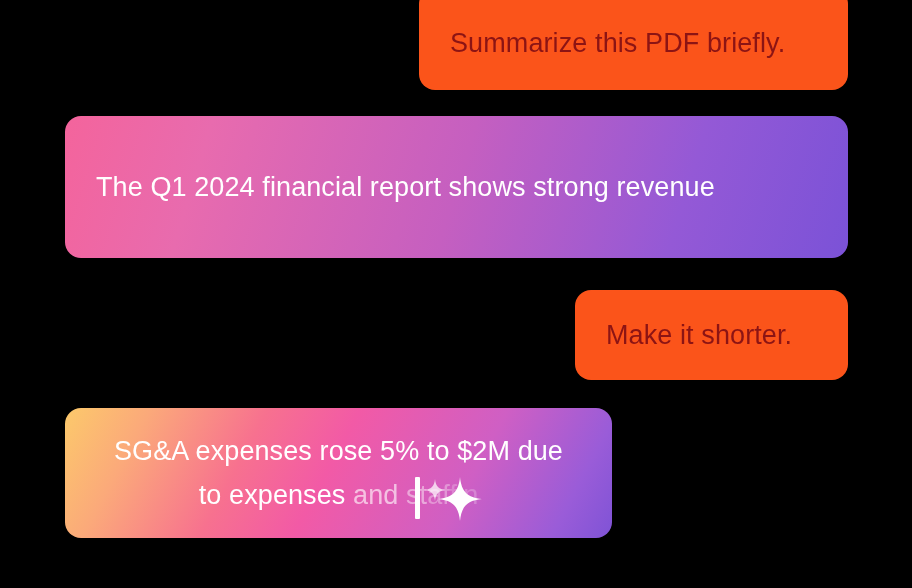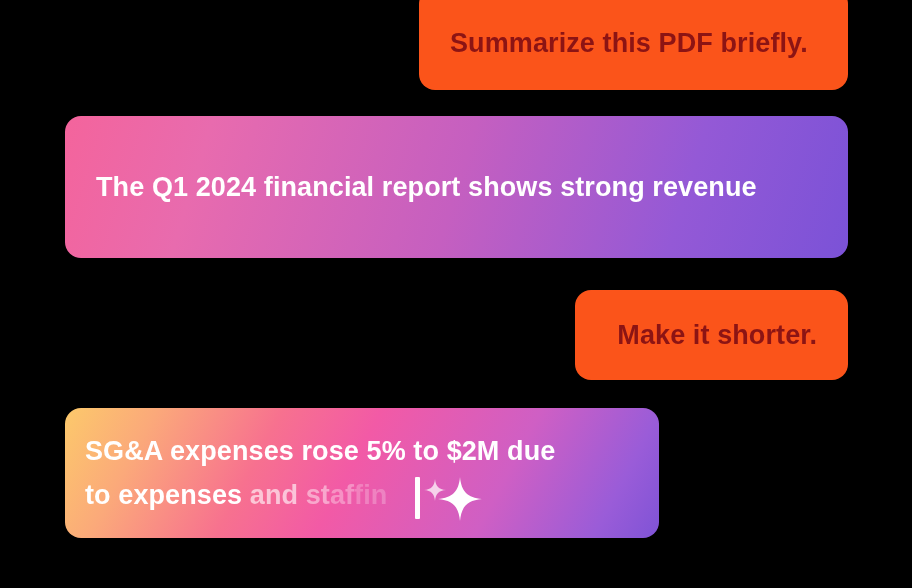--- a/index.html
+++ b/index.html
@@ -14,21 +14,20 @@
     position: relative;
     overflow: hidden;
     font-family: "Liberation Sans", sans-serif;
     -webkit-font-smoothing: antialiased;
   }
 
   #chat-surface {
     position: absolute;
     inset: 0;
     background: #000000;
-    font-weight: bold;
   }
 
   .bubble {
     position: absolute;
     box-sizing: border-box;
     border-radius: 16px;
     display: flex;
     flex-direction: column;
     justify-content: center;
   }
@@ -82,38 +81,38 @@
         #9459D6 78%,
         #7B52D7 100%);
   }
 
   #bubble-3 {
     left: 575px;
     top: 290px;
     width: 273px;
     height: 90px;
     padding: 0 31px;
-    align-items: flex-end;
   }
 
   #bubble-4 {
     left: 65px;
     top: 408px;
-    width: 594px;
+    width: 547px;
     height: 130px;
     padding: 0 20px;
     background: linear-gradient(118deg,
         #FCC96B 0%,
         #FBA97A 14%,
         #F7718F 33%,
         #F25AA6 48%,
         #CF5FC4 72%,
         #9A5CD8 90%,
         #7F53D6 100%);
     overflow: visible;
+    text-align: center;
   }
   #bubble-4 .bubble-text {
     line-height: 44px;
   }
 
   
   .fade-run { position: relative; display: inline; }
   .fade-a { color: rgba(255,255,255,0.62); }
   .fade-b { color: rgba(255,255,255,0.46); }
   .fade-c { color: rgba(255,255,255,0.34); }

